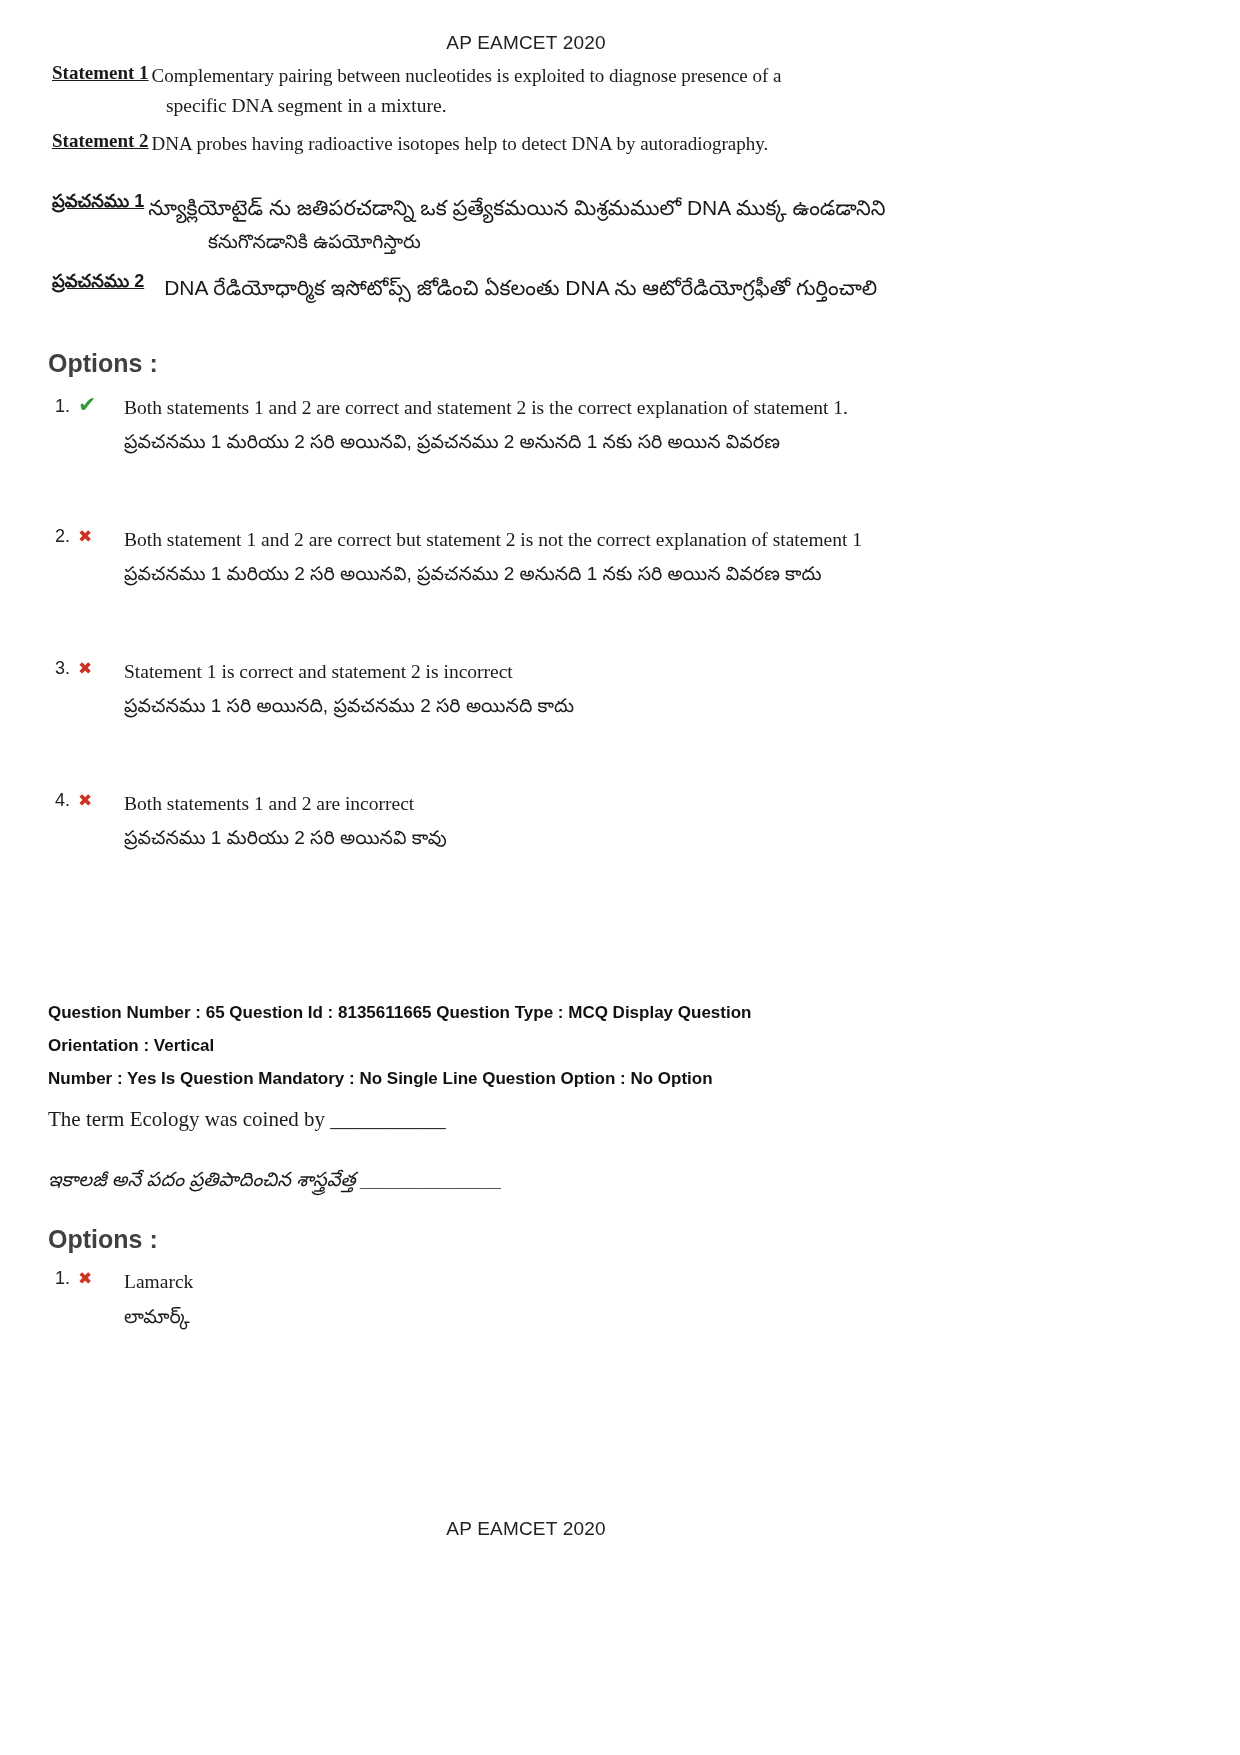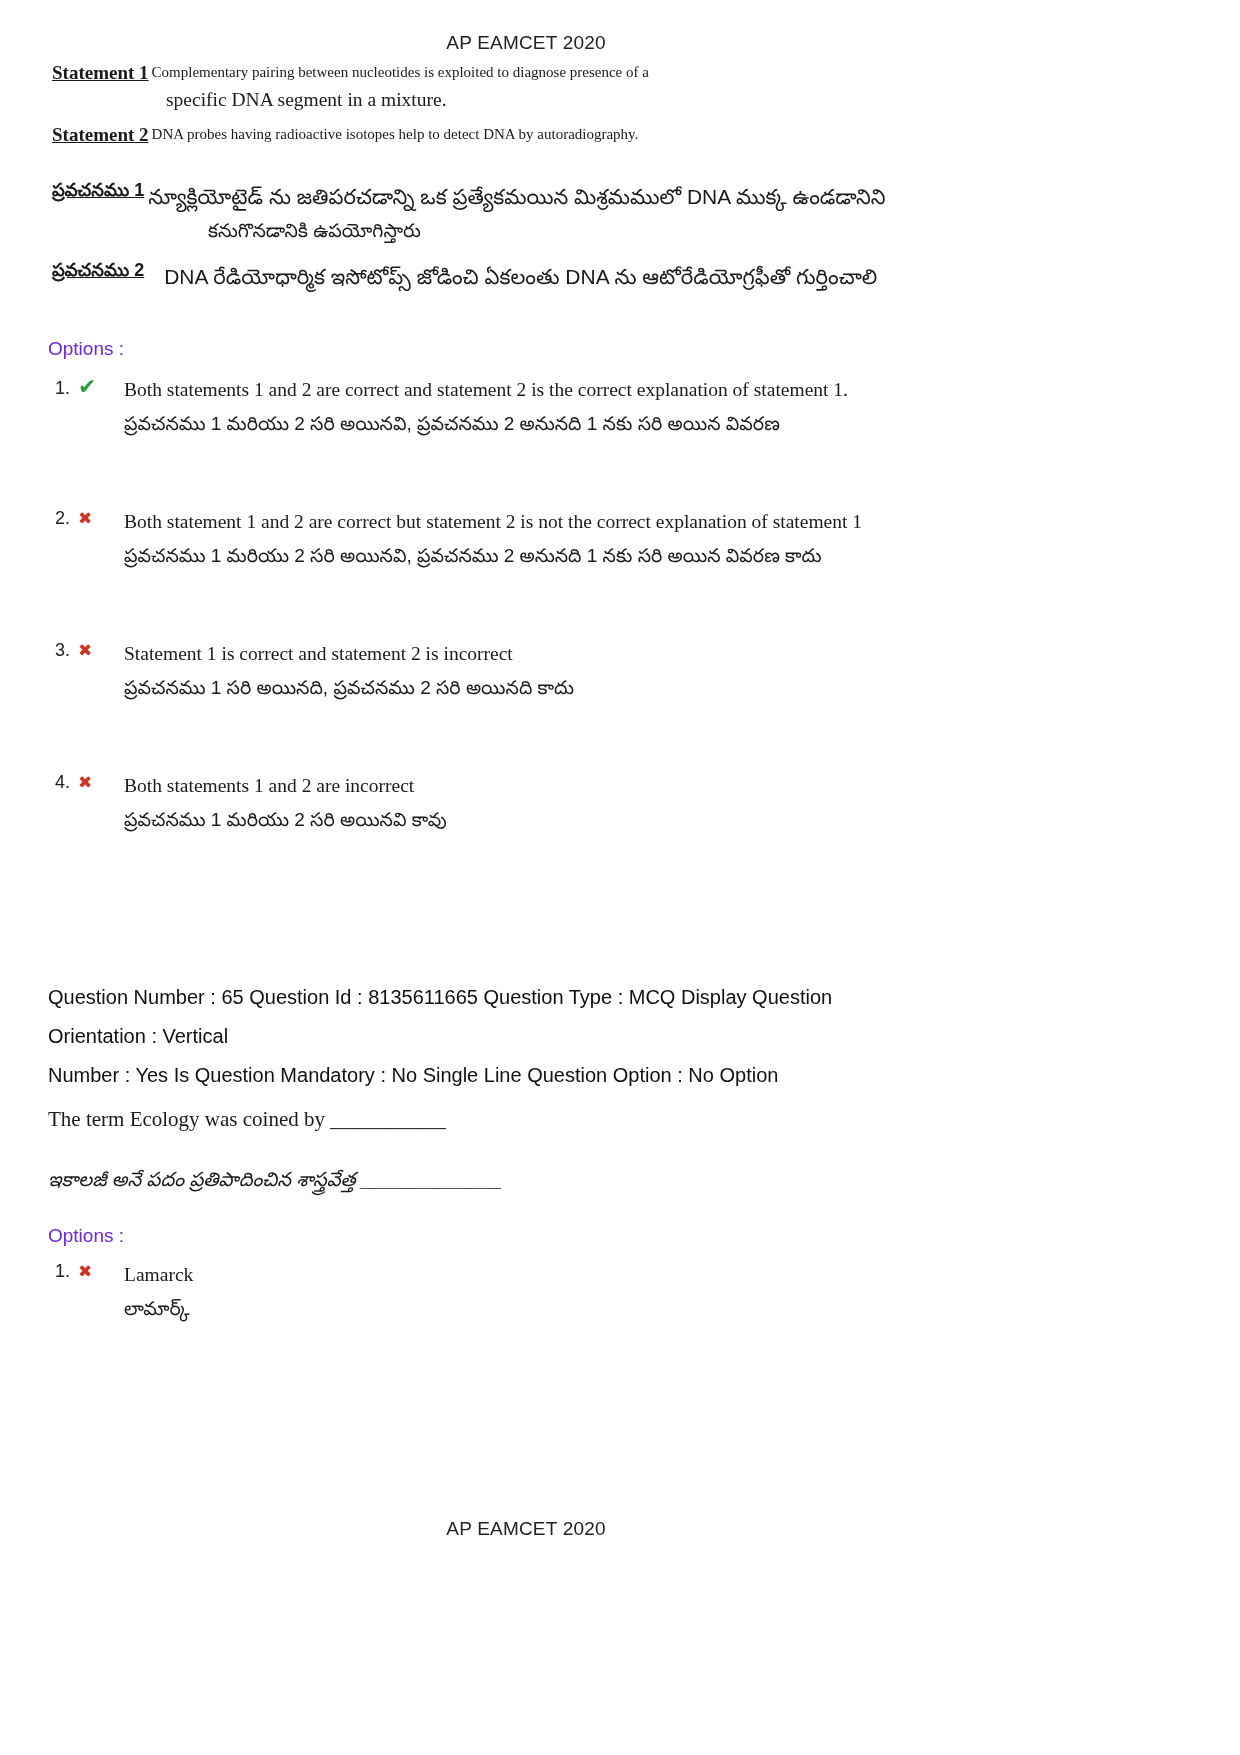--- a/index.html
+++ b/index.html
@@ -50,21 +50,21 @@
   .stmt-label {
     font-family: "Liberation Serif", serif;
     font-weight: bold;
     text-decoration: underline;
     font-size: 19px;
     white-space: nowrap;
     padding-left: 4px;
   }
   .stmt-text {
     font-family: "Liberation Serif", serif;
-    font-size: 15px;
+    font-size: 19px;
     line-height: 1.45;
     padding-left: 3px;
   }
   .stmt-cont {
     font-family: "Liberation Serif", serif;
     font-size: 19.5px;
     padding-left: 118px;
     line-height: 1.45;
     margin-top: -2px;
   }
@@ -89,23 +89,23 @@
   }
   .te-text { padding-left: 4px; }
   .te-cont {
     padding-left: 160px;
     margin-top: 2px;
     font-size: 19px;
   }
 
   .options-heading {
     font-family: "Liberation Sans", sans-serif;
-    font-weight: normal;
-    font-size: 19px;
-    color: #6d28d9;
+    font-weight: bold;
+    font-size: 25px;
+    color: #404040;
   }
 
   
   .option {
     position: relative;
     min-height: 76px;
   }
   .opt-marker {
     position: absolute;
     left: 0;
@@ -135,22 +135,22 @@
   .opt-te {
     font-family: "Liberation Sans", sans-serif;
     font-size: 19px;
     line-height: 1.55;
     margin-top: 6px;
     color: #1a1a1a;
   }
 
   .meta-block {
     font-family: "Liberation Sans", sans-serif;
-    font-weight: normal;
-    font-size: 20px;
+    font-weight: bold;
+    font-size: 17px;
     line-height: 1.95;
     color: #111;
   }
 
   .q-en {
     font-family: "Liberation Serif", serif;
     font-size: 21px;
     color: #1b1b1b;
   }
   .q-te {

